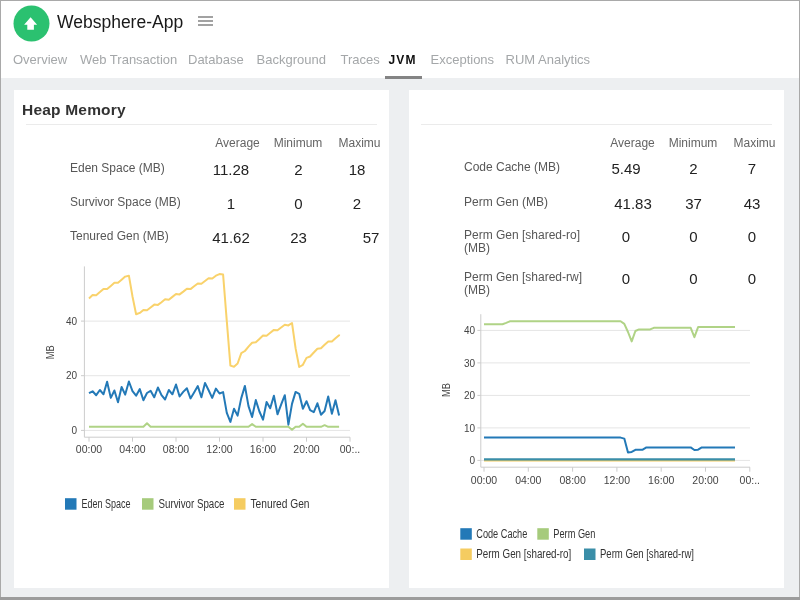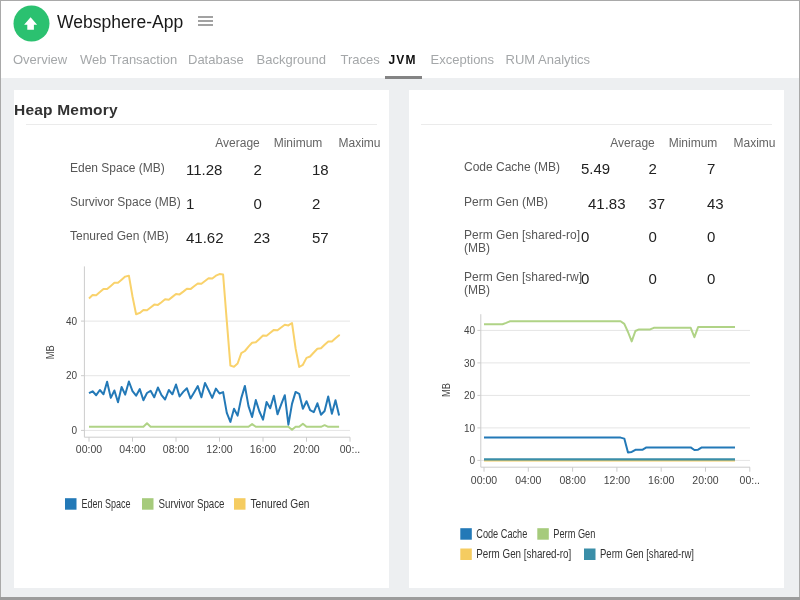--- a/index.html
+++ b/index.html
@@ -1,24 +1,24 @@
 <!DOCTYPE html>
 <html><head><meta charset="utf-8"><style>
 html,body{margin:0;padding:0}
 body{width:800px;height:600px;position:relative;background:#edeff1;overflow:hidden;
  font-family:"Liberation Sans",sans-serif;-webkit-font-smoothing:antialiased}
 .abs{position:absolute}
 .tab{top:52px;height:16px;line-height:16px;font-size:13px;color:#a4a7a9;white-space:nowrap}
 .tab.active{color:#0f0f0f;font-weight:bold;font-size:12px;letter-spacing:1.2px}
 .panel{background:#fff;top:90px;width:375px;height:498px}
-.ptitle{left:0;top:11px;font-size:15.5px;font-weight:700;color:#323232;letter-spacing:.2px}
+.ptitle{left:8px;top:11px;font-size:15.5px;font-weight:700;color:#323232;letter-spacing:.2px}
 .psep{left:12px;top:33.5px;width:351px;height:1px;background:#ebebeb}
 .th{font-size:12px;color:#646464;text-align:center;white-space:nowrap}
 .lbl{font-size:12px;color:#575757;white-space:nowrap}
-.val{font-size:15px;color:#222;white-space:nowrap}
+.val{font-size:15px;color:#222;text-align:center;white-space:nowrap}
 </style></head>
 <body>
 
 <div class="abs" style="left:1px;top:1px;width:798px;height:77px;background:#fff"></div>
 <svg class="abs" style="left:13px;top:5px" width="37" height="37">
  <circle cx="18.5" cy="18.5" r="18" fill="#2bc170"></circle>
  <path d="M17.6 12.3 L24.1 19.8 L20.9 19.8 L20.9 24.7 L14.3 24.7 L14.3 19.8 L11.1 19.8 Z" fill="#fff"></path>
 </svg>
 <div class="abs" style="left:57px;top:11.5px;font-size:17.5px;font-weight:400;color:#191919">Websphere-App</div>
 <div class="abs" style="left:198px;top:15.6px;width:14.5px">
@@ -47,21 +47,21 @@
 <div class="abs val" style="left:172.0px;top:31px;width:90px">11.28</div>
 <div class="abs val" style="left:239.5px;top:31px;width:90px">2</div>
 <div class="abs val" style="left:298.0px;top:31px;width:90px">18</div>
 <div class="abs lbl" style="left:56px;top:65px">Survivor Space (MB)</div>
 <div class="abs val" style="left:172.0px;top:65px;width:90px">1</div>
 <div class="abs val" style="left:239.5px;top:65px;width:90px">0</div>
 <div class="abs val" style="left:298.0px;top:65px;width:90px">2</div>
 <div class="abs lbl" style="left:56px;top:98.5px">Tenured Gen (MB)</div>
 <div class="abs val" style="left:172.0px;top:98.5px;width:90px">41.62</div>
 <div class="abs val" style="left:239.5px;top:98.5px;width:90px">23</div>
-<div class="abs val" style="left:298.0px;top:98.5px;width:90px">57</div>
+<div class="abs val" style="left:312px;top:98.5px;width:90px">57</div>
  </div>
  <svg class="abs" style="left:0;top:160px" width="375" height="338">
 <line x1="70.4" y1="180.4" x2="336" y2="180.4" stroke="#e5e5e5" stroke-width="1"></line>
 <line x1="67" y1="180.4" x2="70.4" y2="180.4" stroke="#ccc" stroke-width="1"></line>
 <text x="63" y="184.0" text-anchor="end" font-size="10" fill="#444" font-family="Liberation Sans,sans-serif">0</text>
 <line x1="70.4" y1="125.7" x2="336" y2="125.7" stroke="#e5e5e5" stroke-width="1"></line>
 <line x1="67" y1="125.7" x2="70.4" y2="125.7" stroke="#ccc" stroke-width="1"></line>
 <text x="63" y="129.3" text-anchor="end" font-size="10" fill="#444" font-family="Liberation Sans,sans-serif">20</text>
 <line x1="70.4" y1="71.1" x2="336" y2="71.1" stroke="#e5e5e5" stroke-width="1"></line>
 <line x1="67" y1="71.1" x2="70.4" y2="71.1" stroke="#ccc" stroke-width="1"></line>

